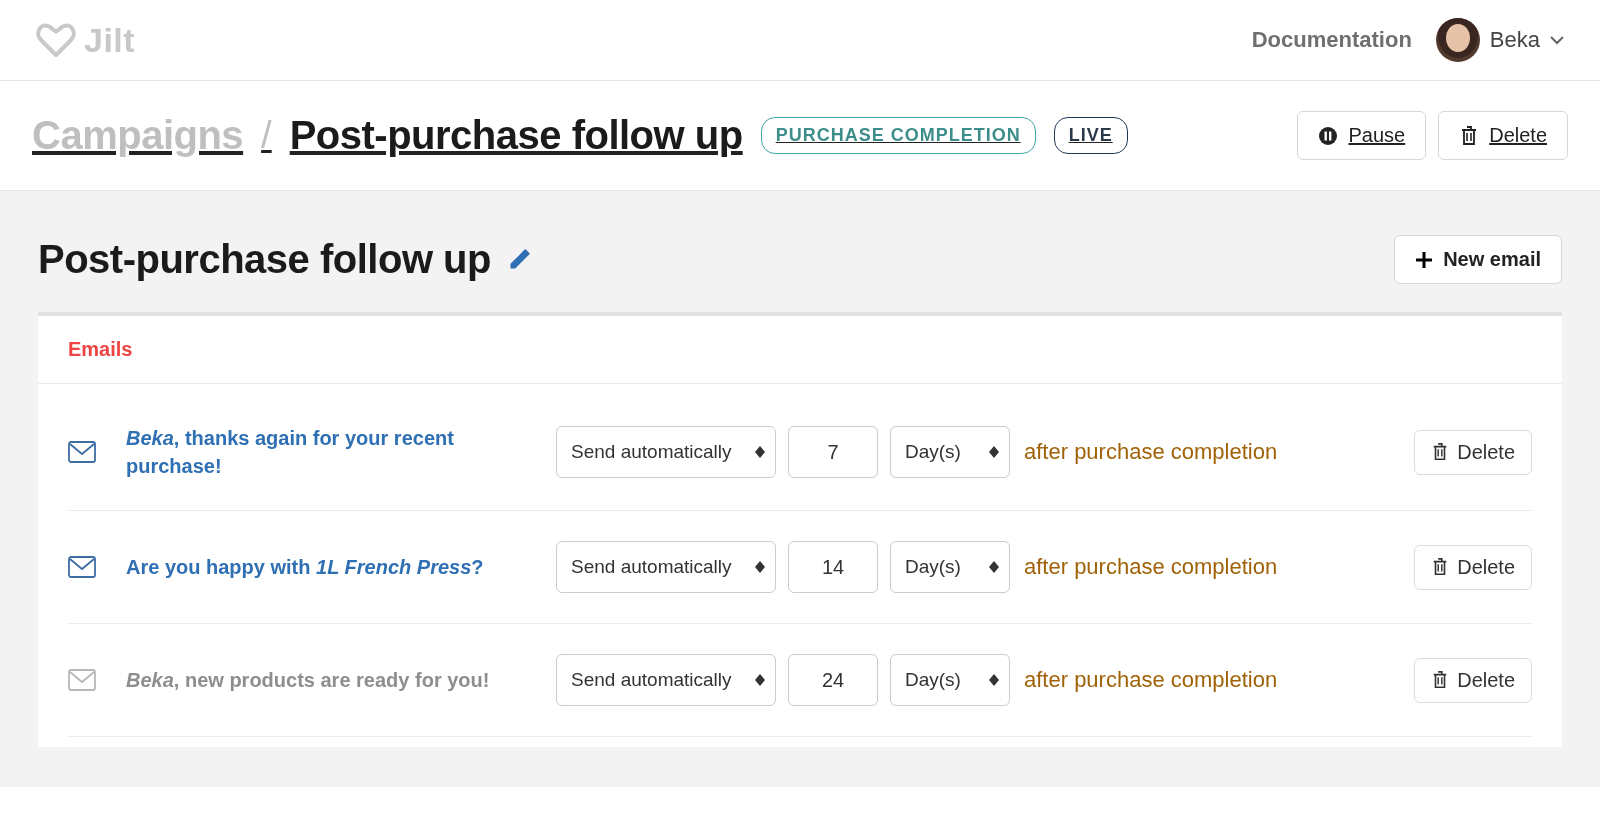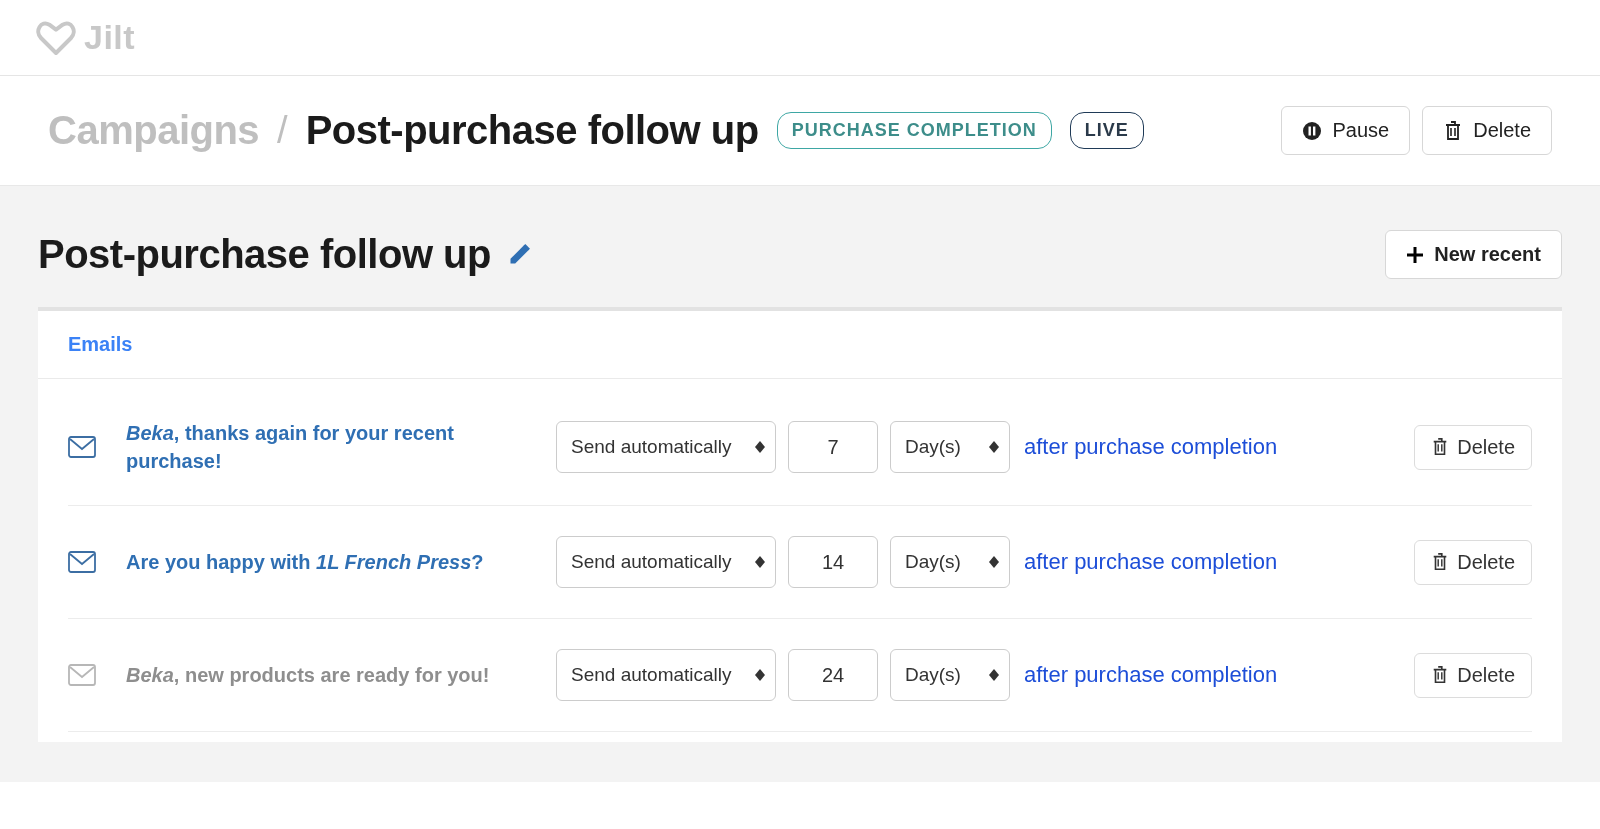--- a/index.html
+++ b/index.html
@@ -28,21 +28,21 @@
     background: #533a2e; display: inline-block; position: relative;
   }
   .avatar-face { position:absolute; left:50%; top:45%; transform:translate(-50%,-50%); width:24px; height:28px; border-radius:50%; background:#e6c2a8; }
   .avatar-hair { position:absolute; left:50%; top:40%; transform:translate(-50%,-50%); width:40px; height:44px; border-radius:50%; background:#3a2620; }
   .user-menu { display:flex; align-items:center; gap:10px; cursor:pointer; }
   .user-name { font-size: 22px; color: #444; font-weight: 500; }
   .caret { color: #666; }
 
   .header-row {
     display: flex; align-items: center; justify-content: space-between;
-    padding: 30px 48px; background: #fff; border-bottom: 1px solid #e8e8e8;
+    padding: 30px 32px; background: #fff; border-bottom: 1px solid #e8e8e8; text-decoration: underline;
   }
   .breadcrumb { display: flex; align-items: center; gap: 18px; flex-wrap: wrap; }
   .crumb-root { font-size: 40px; color: #bfbfbf; font-weight: 600; letter-spacing: -0.5px; cursor:pointer; }
   .crumb-sep { font-size: 38px; color: #bfbfbf; font-weight: 400; }
   .crumb-current { font-size: 40px; color: #1b1b1b; font-weight: 600; letter-spacing: -0.5px; }
   .badge {
     display:inline-block; padding: 7px 14px; border-radius: 14px;
     font-size: 18px; font-weight: 600; letter-spacing: 1px;
   }
   .badge-teal { border: 1.5px solid #3ea7a4; color: #3d8d8a; background: #fff; }
@@ -67,38 +67,38 @@
   .page-title { font-size: 40px; font-weight: 600; color:#1b1b1b; letter-spacing: -0.5px; }
   .edit-icon { color:#2f6fb3; cursor:pointer; }
   .new-email-btn { font-weight:600; }
 
   .panel {
     background:#fff; margin: 0 28px;
     border-top: 4px solid #e2e2e2;
   }
   .panel-head {
     padding: 22px 30px; border-bottom:1px solid #eaeaea;
-    font-size:20px; font-weight:700; color:#3b82f6;
+    font-size:20px; font-weight:700; color:#ef4444;
   }
   .rows { padding: 10px 30px 10px 30px; }
   .email-row {
     display:flex; align-items:center; gap: 0;
     padding: 30px 0; border-bottom:1px solid #ececec;
   }
   .cell-icon { width:58px; display:flex; justify-content:flex-start; color:#3c6ea3; }
   .cell-icon.muted { color:#b7b7b7; }
   .cell-subject { flex: 0 0 430px; padding-right: 18px; }
   .subject-link { color:#2f6fb3; font-weight:700; font-size:20px; line-height:1.4; cursor:pointer; }
   .subject-link .thin { font-weight:600; }
   .subject-link .ital { font-style:italic; font-weight:700; }
   .subject-muted { color:#8e8e8e; }
   .cell-mode { width: 220px; }
   .cell-num  { width: 90px; margin-left: 12px; }
   .cell-unit { width: 120px; margin-left: 12px; }
-  .cell-after{ flex:1; padding-left: 14px; font-size:22px; color:#1d4ed8; }
+  .cell-after{ flex:1; padding-left: 14px; font-size:22px; color:#a16207; }
   .cell-delete { }
 
   .select-wrap, .num-wrap {
     position:relative; border:1px solid #ccc; border-radius:6px; background:#fff;
     height:52px; display:flex; align-items:center;
   }
   .select-wrap { padding: 0 30px 0 14px; width:100%; cursor:pointer; }
   .num-wrap { padding: 0 10px; width:100%; }
   .select-text { font-size:19px; color:#333; }
   .select-caret { position:absolute; right:10px; top:50%; transform:translateY(-50%); color:#333; display:flex; flex-direction:column; line-height:0; }
@@ -114,20 +114,33 @@
 </style>
 </head>
 <body>
 
 <div class="topbar">
   <div class="logo">
     <svg width="40" height="38" viewBox="0 0 24 22">
       <path d="M12 20 L3 11 C-1 7 3 0 8 3 L12 6 L16 3 C21 0 25 7 21 11 Z" fill="none" stroke="#c8c8c8" stroke-width="2.4" stroke-linejoin="round"></path>
     </svg>
     <span class="logo-text">Jilt</span>
+  </div>
+  <div class="topbar-right">
+    <span class="doc-link">Documentation</span>
+    <div class="user-menu">
+      <span class="avatar">
+        <span class="avatar-hair"></span>
+          <span class="avatar-face"></span>
+      </span>
+      <span class="user-name">Beka</span>
+      <svg class="caret" width="14" height="10" viewBox="0 0 14 10">
+          <path d="M1 2 L7 8 L13 2" fill="none" stroke="#666" stroke-width="2"></path>
+        </svg>
+    </div>
   </div>
 </div>
 
 <div class="header-row">
   <div class="breadcrumb">
     <span class="crumb-root">Campaigns</span>
     <span class="crumb-sep">/</span>
     <span class="crumb-current">Post-purchase follow up</span>
     <span class="badge badge-teal">PURCHASE COMPLETION</span>
     <span class="badge badge-navy">LIVE</span>
@@ -159,21 +172,21 @@
         <svg width="28" height="28" viewBox="0 0 24 24">
             <path d="M3 21 L3 17 L15 5 L19 9 L7 21 Z" fill="#2f6fb3"></path>
             <path d="M15 5 L19 9" stroke="#2f6fb3" stroke-width="2"></path>
           </svg>
       </span>
     </div>
     <button class="btn new-email-btn">
       <svg width="18" height="18" viewBox="0 0 18 18">
           <path d="M9 1 V17 M1 9 H17" stroke="#000" stroke-width="3"></path>
         </svg>
-      <span>New recent</span>
+      <span>New email</span>
     </button>
   </div>
 
   <div class="panel">
     <div class="panel-head">Emails</div>
     <div class="rows" id="rows-container">
   <div class="email-row">
     <div class="cell-icon">
       <svg width="28" height="22" viewBox="0 0 28 22">
               <rect x="1" y="1" width="26" height="20" rx="2" fill="none" stroke="currentColor" stroke-width="1.8"></rect>

